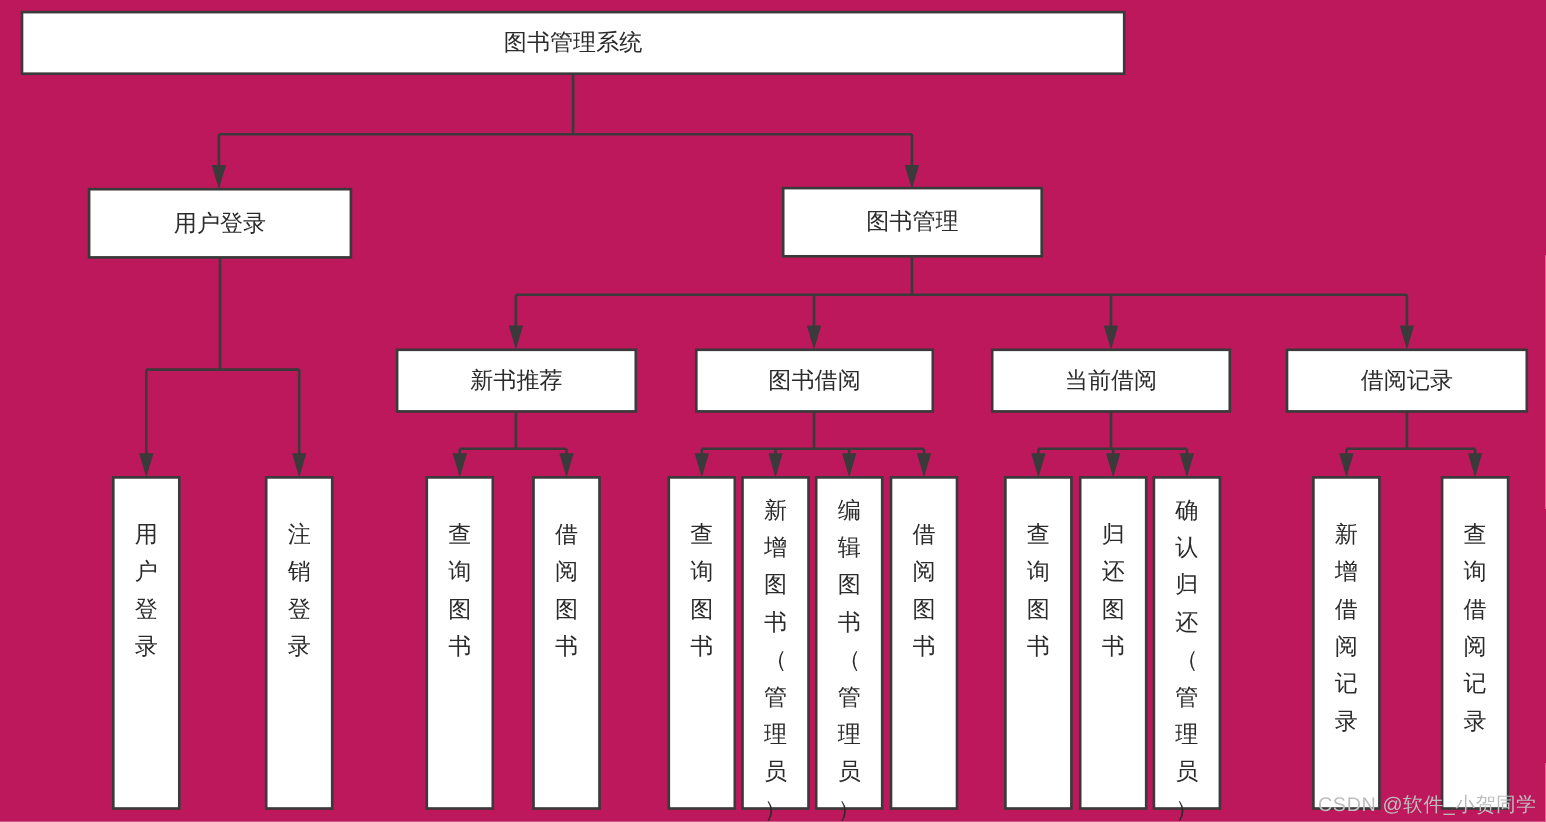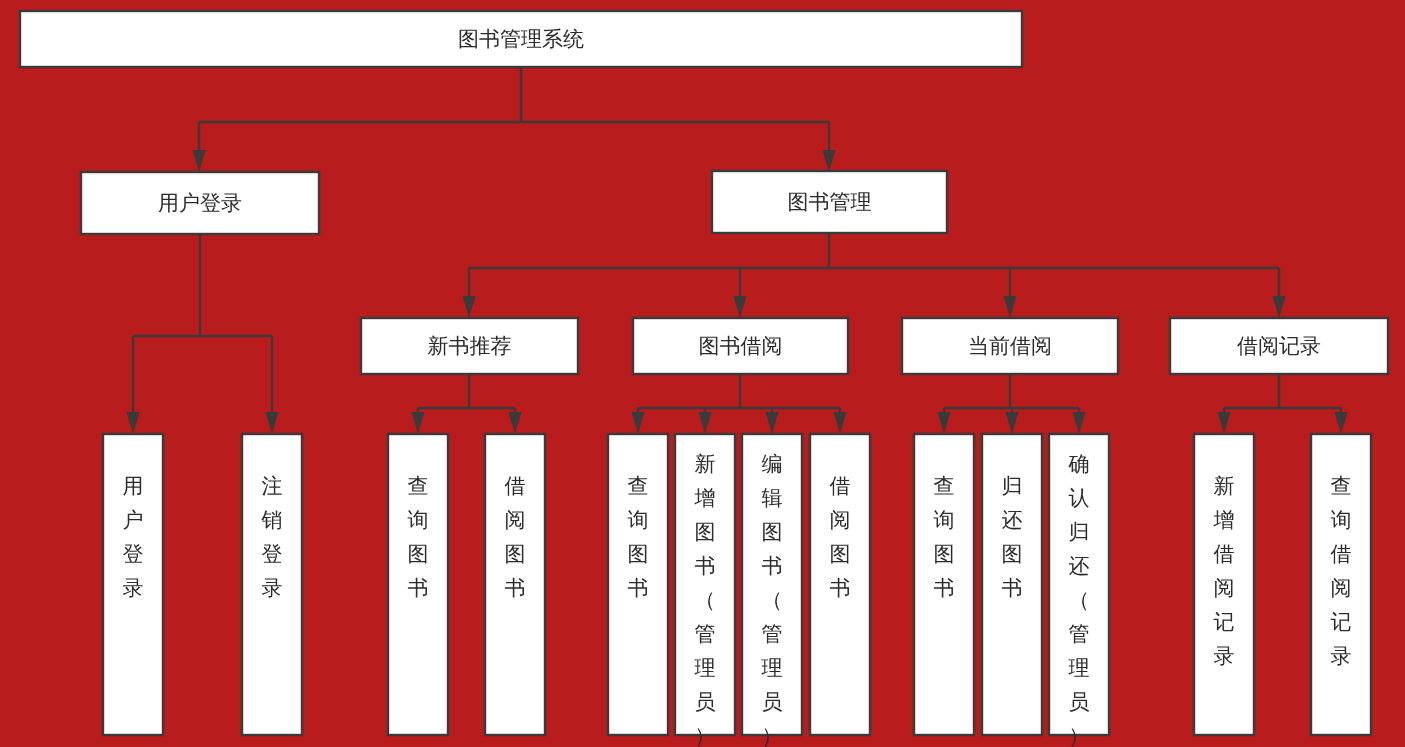--- a/index.html
+++ b/index.html
@@ -12,21 +12,21 @@
     width: 1405px;
     height: 747px;
     font-family: "Liberation Sans", "DejaVu Sans", sans-serif;
     overflow: hidden;
     position: relative;
   }
   #diagram-root {
     position: relative;
     width: 1405px;
     height: 747px;
-    background: #b91c1c;
+    background: #be185d;
   }
   svg.diagram-canvas {
     position: absolute;
     top: 0;
     left: 0;
     width: 1405px;
     height: 747px;
     display: block;
   }
   .node-box {
@@ -218,13 +218,14 @@
         <g>
           <rect x="1194" y="434" width="60" height="301" class="node-box"></rect>
           <text x="1224" y="0" class="node-label-vertical"><tspan x="1224" y="487" dominant-baseline="middle">新</tspan><tspan x="1224" y="521" dominant-baseline="middle">增</tspan><tspan x="1224" y="555" dominant-baseline="middle">借</tspan><tspan x="1224" y="589" dominant-baseline="middle">阅</tspan><tspan x="1224" y="623" dominant-baseline="middle">记</tspan><tspan x="1224" y="657" dominant-baseline="middle">录</tspan></text>
         </g>
         <g>
           <rect x="1311" y="434" width="60" height="301" class="node-box"></rect>
           <text x="1341" y="0" class="node-label-vertical"><tspan x="1341" y="487" dominant-baseline="middle">查</tspan><tspan x="1341" y="521" dominant-baseline="middle">询</tspan><tspan x="1341" y="555" dominant-baseline="middle">借</tspan><tspan x="1341" y="589" dominant-baseline="middle">阅</tspan><tspan x="1341" y="623" dominant-baseline="middle">记</tspan><tspan x="1341" y="657" dominant-baseline="middle">录</tspan></text>
         </g>
       </g>
   </svg>
+  <div class="watermark-text">CSDN @软件_小贺同学</div>
 </div>
 
 </body></html>

